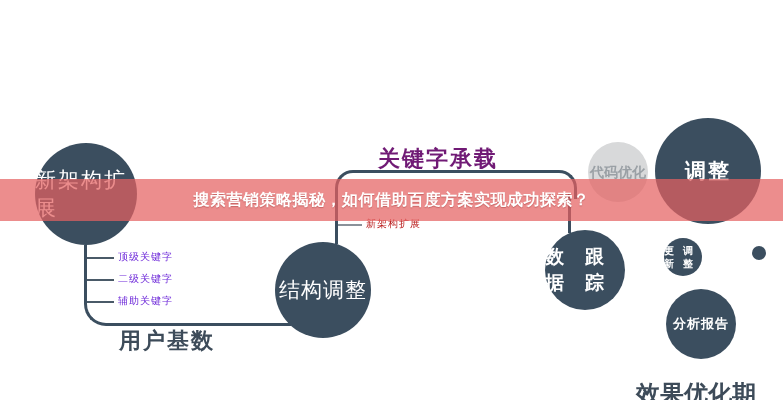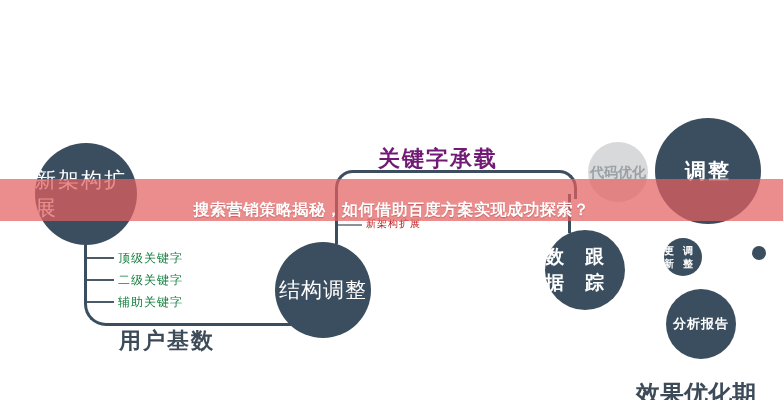--- a/index.html
+++ b/index.html
@@ -33,38 +33,38 @@
   .circle .ln{display:block;}
   .c-traffic{left:35px;top:143px;width:102px;height:102px;font-size:21px;letter-spacing:2px;font-weight:500;}
   .c-structure{left:275px;top:242px;width:96px;height:96px;font-size:21px;letter-spacing:1px;font-weight:500;}
   .c-code{left:588px;top:142px;width:60px;height:60px;background:#d8d9da;color:#9aa0a5;font-size:14px;line-height:17px;font-weight:700;}
   .c-link{left:655px;top:118px;width:106px;height:106px;font-size:21px;line-height:32px;font-weight:600;letter-spacing:2px;}
   .c-data{left:545px;top:230px;width:80px;height:80px;font-size:19px;line-height:26px;font-weight:600;letter-spacing:2px;}
   .c-update{left:664px;top:238px;width:38px;height:38px;font-size:10px;line-height:13px;font-weight:600;}
   .c-report{left:666px;top:289px;width:70px;height:70px;font-size:13px;line-height:22px;font-weight:600;letter-spacing:1px;}
   .c-dot{left:752px;top:246px;width:14px;height:14px;}
   
-  .kw-label{position:absolute;left:118px;font-size:12px;color:#15803d;z-index:2;letter-spacing:1px;}
+  .kw-label{position:absolute;left:118px;font-size:10px;color:#6d28d9;z-index:2;letter-spacing:1px;}
   .title-keyword-load{
     position:absolute;left:328px;top:144px;width:220px;text-align:center;
     font-size:22px;font-weight:600;color:#701a75;letter-spacing:2px;z-index:2;
   }
   .lbl-new-arch{position:absolute;left:366px;top:217px;font-size:10px;color:#b91c1c;letter-spacing:1px;z-index:2;}
   .lbl-user-base{
     position:absolute;left:108px;top:326px;width:104px;text-align:center;
     font-size:22px;font-weight:600;color:#3d4b59;letter-spacing:2px;z-index:2;margin-left:7px;
   }
   .lbl-effect{
     position:absolute;left:636px;top:378px;font-size:24px;font-weight:600;color:#3d4b59;z-index:2;
   }
   
   .banner{
     position:absolute;left:0;top:179px;width:783px;height:42px;
     background:rgba(229,97,97,0.72);z-index:10;
-    display:flex;align-items:flex-end;justify-content:center;
+    display:flex;align-items:center;justify-content:center;
   }
   .banner-text{
     color:#ffffff;font-size:16px;font-weight:700;letter-spacing:0.5px;
     text-shadow:0 1px 1px rgba(140,40,40,0.4);white-space:nowrap;
   }
 </style>
 </head>
 <body>
 
 <div id="stage">

